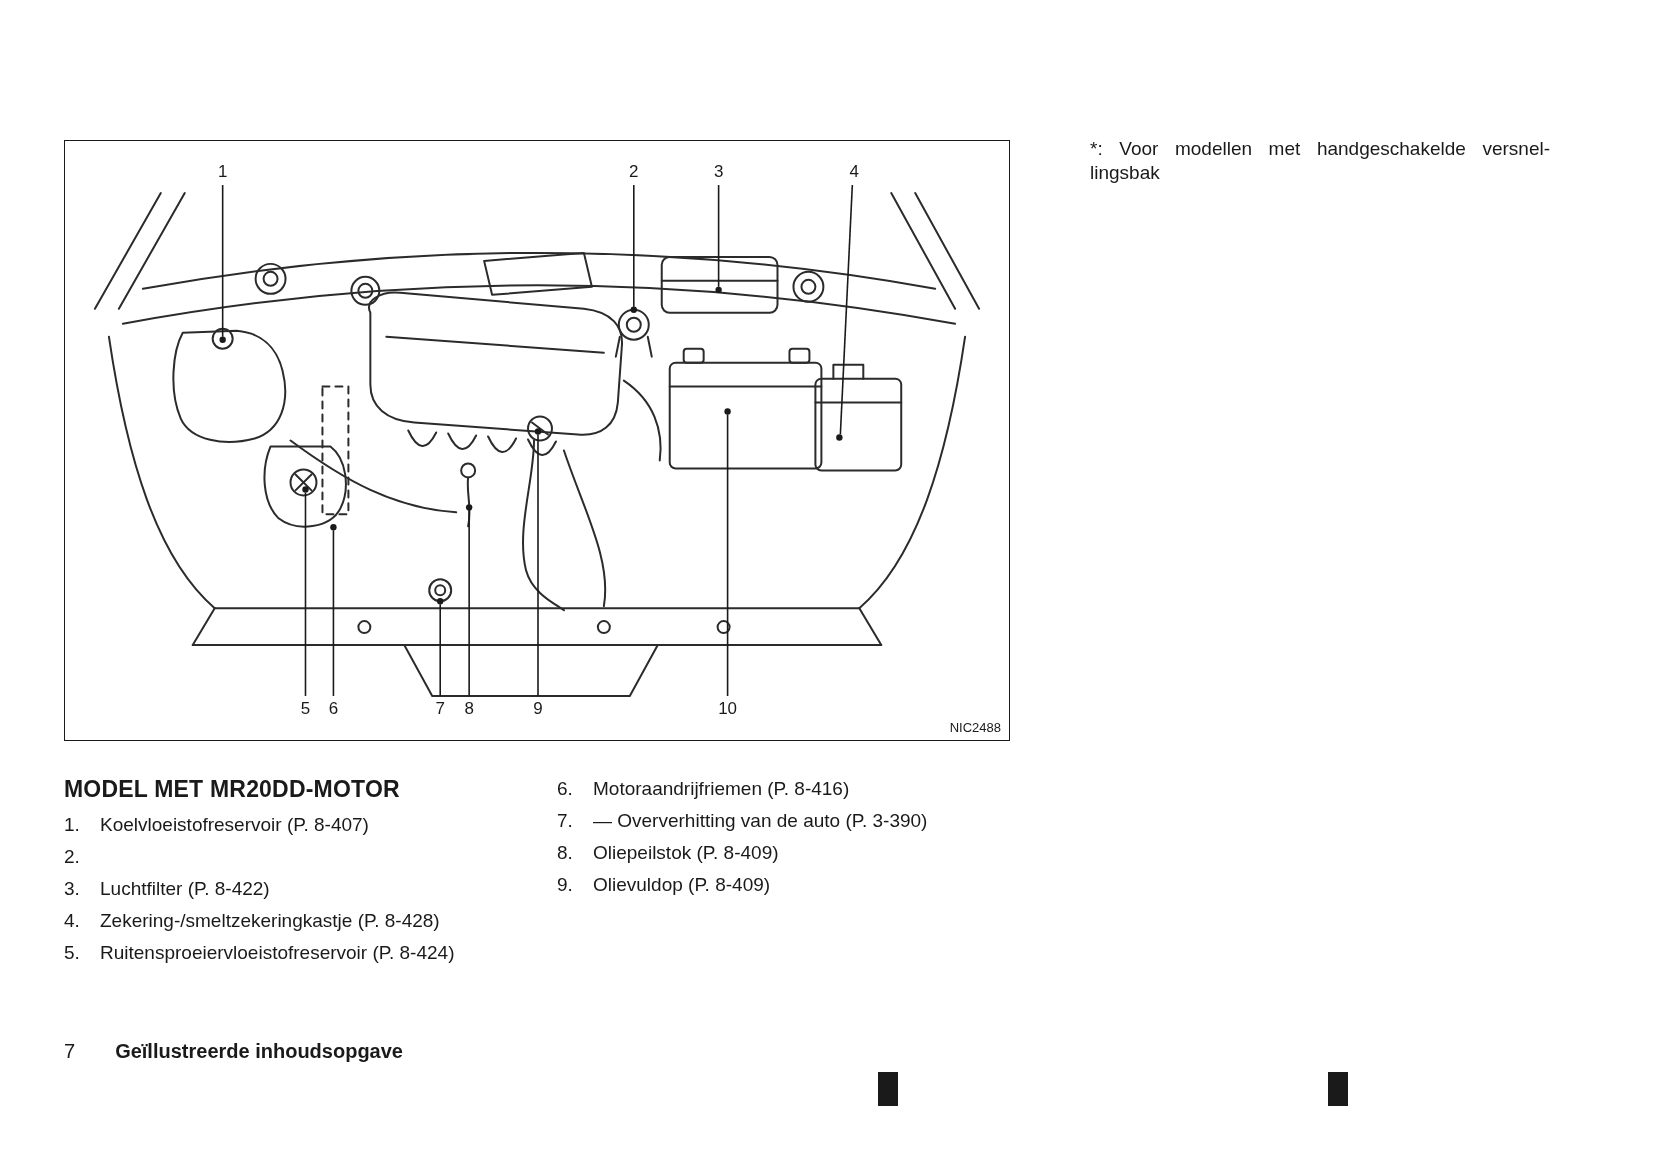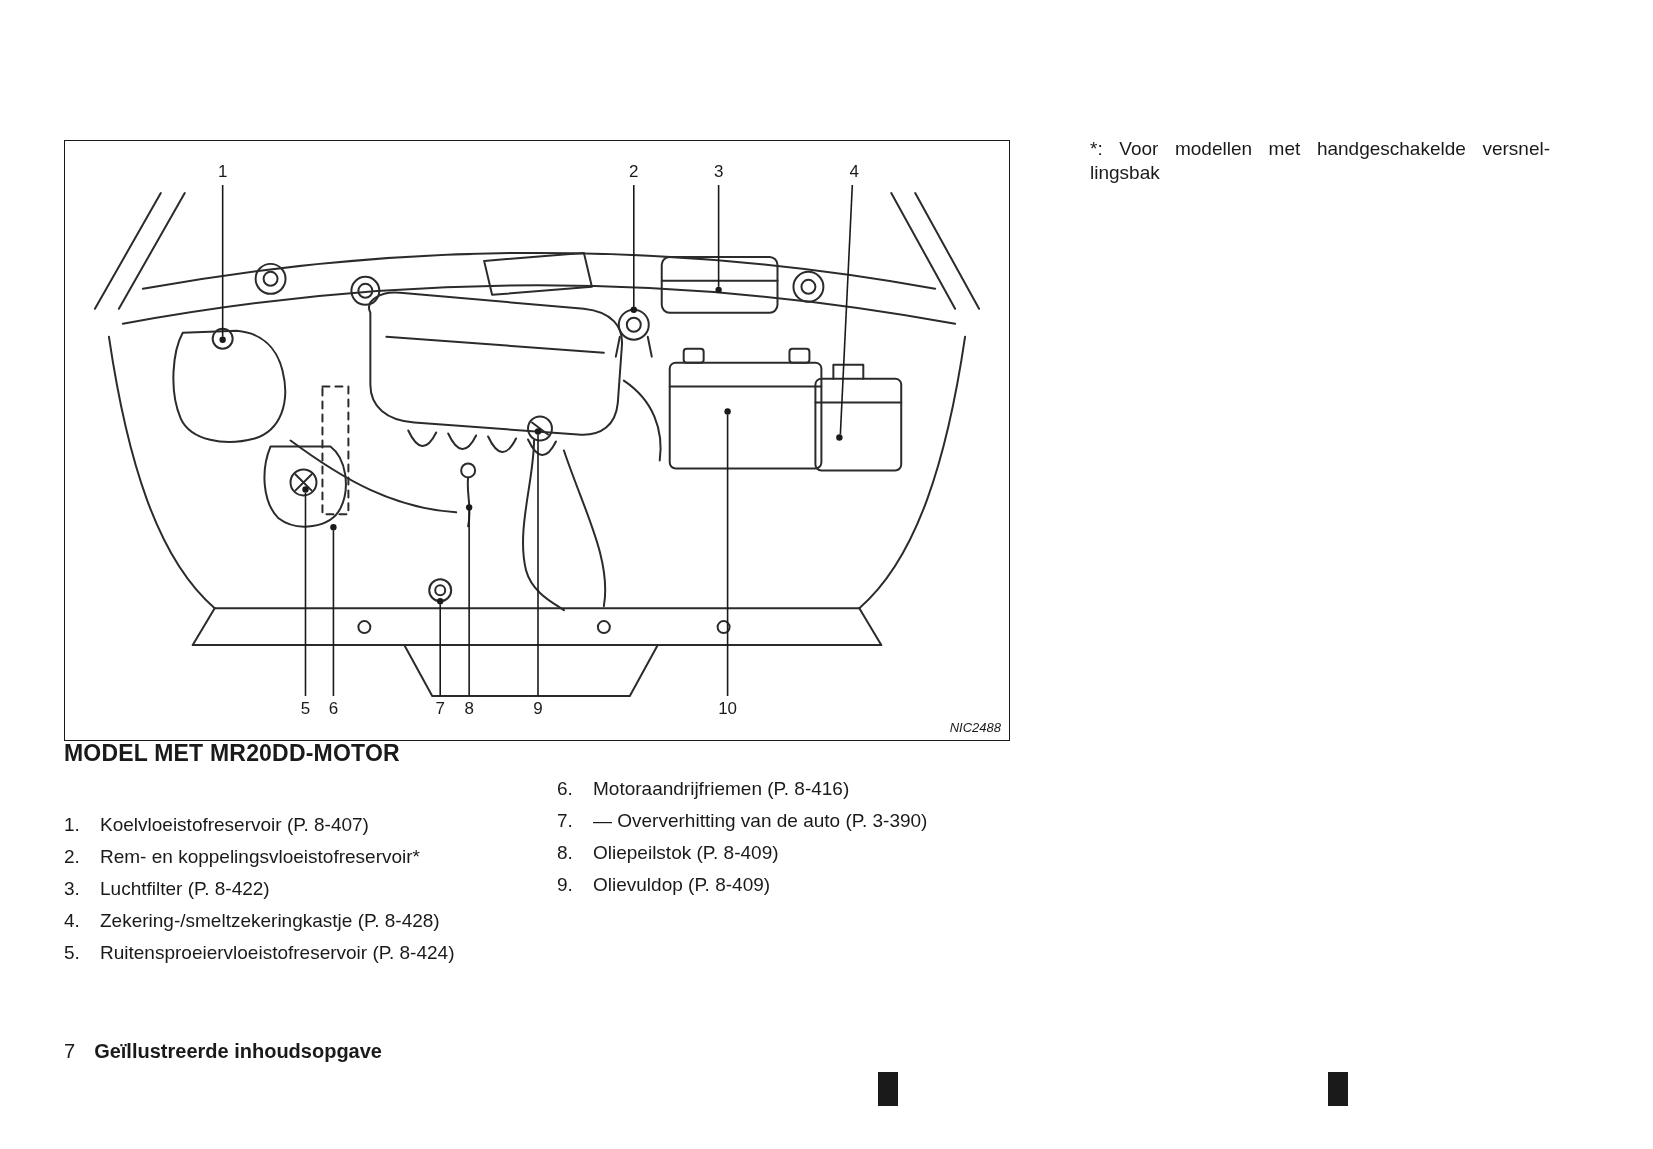--- a/index.html
+++ b/index.html
@@ -32,39 +32,38 @@
     top: 0;
     width: 100%;
     height: 100%;
   }
   .figure-code {
     position: absolute;
     right: 8px;
     bottom: 5px;
     font-size: 13px;
     color: #1a1a1a;
-    font-style: italic;
   }
   .footnote {
     position: absolute;
     left: 1048px;
     top: 137px;
     width: 460px;
     font-size: 19px;
     line-height: 24px;
     margin-left: 42px;
   }
   .footnote .justify {
     text-align: justify;
     text-align-last: justify;
   }
   .legend-title {
     position: absolute;
     left: 64px;
-    top: 740px;
+    top: 776px;
     font-size: 23px;
     font-weight: 600;
     letter-spacing: 0.2px;
   }
   .legend-col {
     position: absolute;
     font-size: 19px;
     line-height: 25px;
   }
   .legend-col.left  { left: 64px;  top: 812px; width: 482px; }
@@ -83,20 +82,21 @@
     position: absolute;
     left: 64px;
     top: 1040px;
     display: flex;
     align-items: baseline;
     gap: 19px;
     font-size: 20px;
   }
   .footer .section-title {
     font-weight: bold;
+    margin-left: 21px;
   }
   .thumb-mark {
     position: absolute;
     width: 20px;
     height: 34px;
     background: #1a1a1a;
   }
   .thumb-mark.m1 { left: 878px;  top: 1072px; }
   .thumb-mark.m2 { left: 1328px; top: 1072px; }
   .callout-num {
@@ -272,21 +272,20 @@
     <div class="legend-item">
       <div class="num">1.</div>
       <div class="txt">
           <div>Koelvloeistofreservoir (P. 8-407)</div>
           <div></div>
         </div>
     </div>
     <div class="legend-item">
       <div class="num">2.</div>
       <div class="txt">
-          <div>Rem- en koppelingsvloeistofreservoir*</div>
         </div>
     </div>
     <div class="legend-item">
       <div class="num">3.</div>
       <div class="txt">
           <div>Luchtfilter (P. 8-422)</div>
           <div></div>
         </div>
     </div>
     <div class="legend-item">

